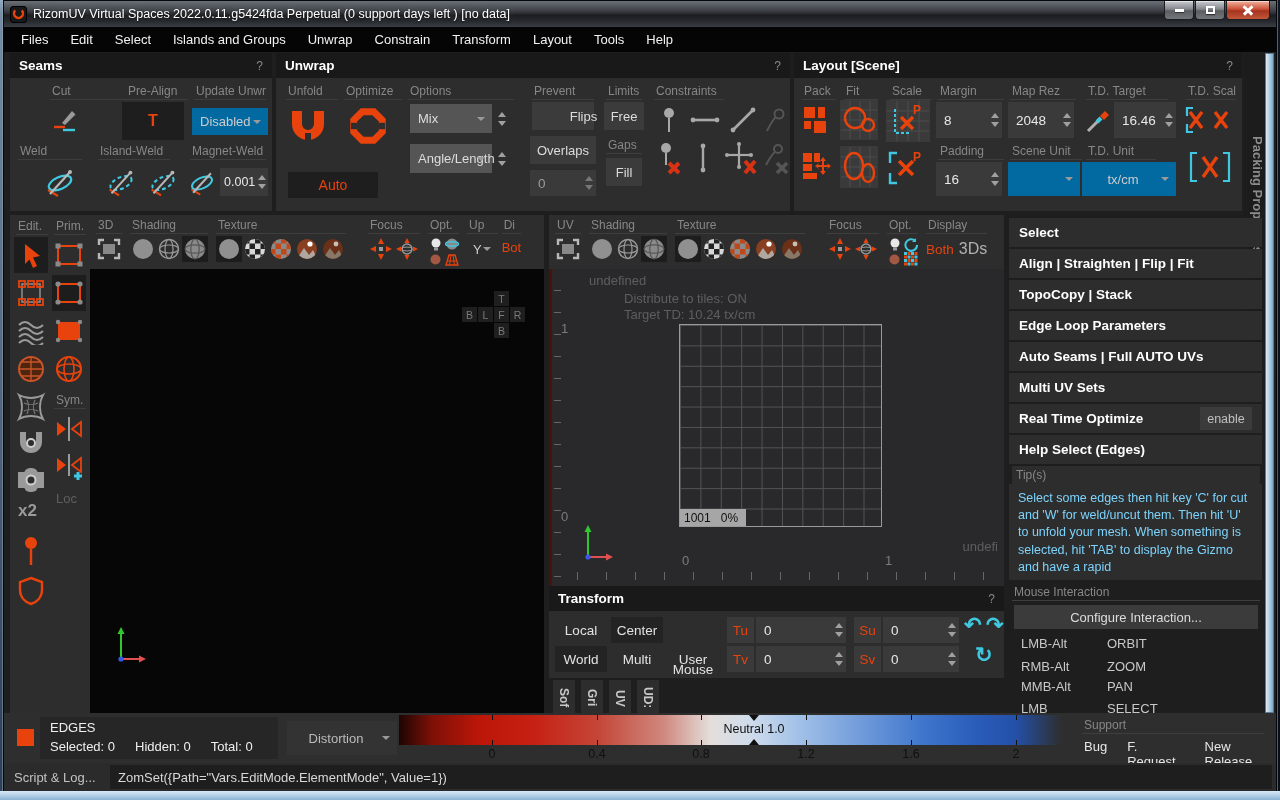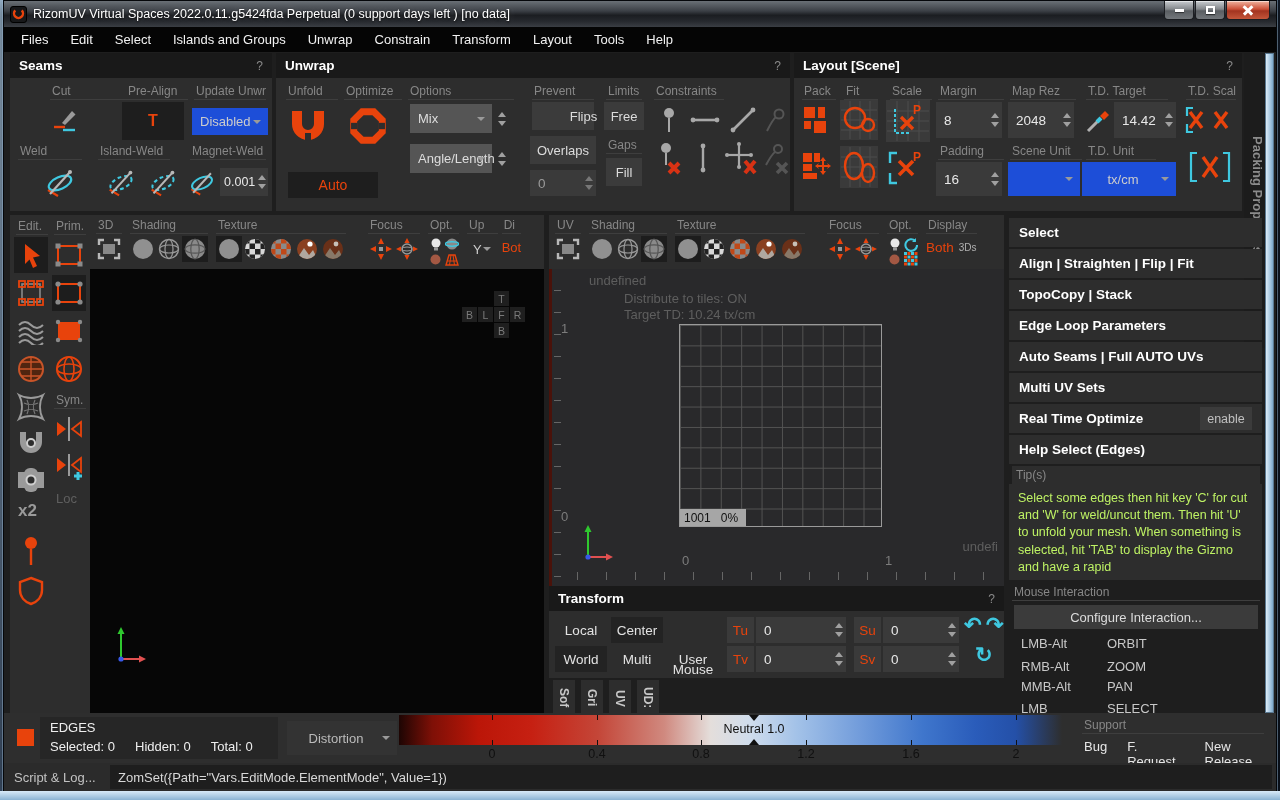--- a/index.html
+++ b/index.html
@@ -44,41 +44,41 @@
   .btn { background:#3b3b3b; color:#dcdcdc; font-size:13px; display:flex; align-items:center;
     justify-content:center; }
   .btn.dark { background:#1e1e1e; }
   .accent { color:#e8430c; }
   .num { background:#3a3a3a; display:flex; align-items:stretch; }
   .num .val { flex:1; color:#e8e8e8; font-size:13.5px; display:flex; align-items:center; padding-left:8px; }
   .spin { width:15px; display:flex; flex-direction:column; align-items:center; justify-content:center; gap:4px; }
   .spin i { width:0; height:0; border-left:4px solid transparent; border-right:4px solid transparent; }
   .spin .up { border-bottom:5px solid #a0a0a0; }
   .spin .dn { border-top:5px solid #a0a0a0; }
-  .dd { background:#1d4ed8; color:#ccc; font-size:13px; display:flex; align-items:center;
+  .dd { background:#0369a1; color:#ccc; font-size:13px; display:flex; align-items:center;
     padding:0 20px 0 8px; position:relative; }
   .dd::after { content:""; position:absolute; right:7px; top:50%; margin-top:-2px;
     border:4px solid transparent; border-top-color:#9a9a9a; }
   .icon-btn { display:flex; align-items:center; justify-content:center; }
 
   
   .vtb { position:absolute; background:#2d2d2d; display:flex; padding:3px 4px 2px 6px; }
   .tgrp { margin-right:8px; }
   .tgrp .tlab { color:#878787; font-size:12px; border-bottom:1px solid #3e3e3e; padding:0 2px 1px 2px;
     white-space:nowrap; }
   .ticons { display:flex; align-items:center; margin-top:2px; }
   .tic { width:26px; height:26px; display:flex; align-items:center; justify-content:center; }
   .tic.sel { background:#1d1d1d; }
   .opt2 { display:grid; grid-template-columns:15px 15px; grid-auto-rows:14px; gap:1px; margin-top:3px; }
   .opt2 span { display:flex; align-items:center; justify-content:center; }
 
   
   .rrow { position:absolute; left:1005px; width:253px; height:29px; background:#2d2d2d;
     display:flex; align-items:center; padding:0 10px; color:#fff; font-weight:bold; font-size:13.5px; }
-  .tips-body { position:absolute; left:1005px; width:253px; background:#2d2d2d; color:#bef264;
+  .tips-body { position:absolute; left:1005px; width:253px; background:#2d2d2d; color:#7dd3fc;
     font-size:12.5px; line-height:17.2px; padding:6px 9px; overflow:hidden; }
   .mrow { position:absolute; left:1005px; width:253px; height:23px; display:flex; align-items:center;
     color:#c8c8c8; font-size:13px; }
   .mrow .k { width:98px; padding-left:12px; }
 
   
   .vp3d { position:absolute; left:86px; top:268px; width:454px; height:444px; background:#060606; }
   .cube-cell { position:absolute; width:15px; height:15px; background:#1f1f1f; color:#7a7a7a;
     font-size:10.5px; display:flex; align-items:center; justify-content:center; }
   .uvvp { position:absolute; left:545px; top:268px; width:455px; height:317px; background:#29292b; overflow:hidden; }
@@ -443,21 +443,21 @@
 
       <div class="grp-label" style="position:absolute; left:292px; top:6px; width:82px;">T.D. Target</div>
       <span class="icon-btn" style="position:absolute; left:288px; top:24px; width:30px; height:36px;">
         <svg width="28" height="30" viewBox="0 0 28 30">
               <line x1="5" y1="26" x2="17" y2="14" stroke="#b0b0b0" stroke-width="3"></line>
               <line x1="14" y1="17" x2="18" y2="13" stroke="#3fc8e0" stroke-width="4"></line>
               <path d="M17 11 l5 -5 4 4 -5 5 z" fill="#e8430c"></path>
             </svg>
       </span>
       <div class="num" style="position:absolute; left:320px; top:24px; width:62px; height:36px;">
-        <span class="val">14.42</span>
+        <span class="val">16.46</span>
         <span class="spin">
               <i class="up"></i>
               <i class="dn"></i>
             </span>
       </div>
       <div class="grp-label" style="position:absolute; left:292px; top:66px; width:70px;">T.D. Unit</div>
       <div class="dd" style="position:absolute; left:288px; top:84px; width:94px; height:34px; justify-content:center;">tx/cm</div>
 
       <div class="grp-label" style="position:absolute; left:392px; top:6px; width:50px;">T.D. Scale</div>
       <span class="icon-btn" style="position:absolute; left:390px; top:26px; width:50px; height:32px;">
@@ -985,21 +985,21 @@
                   <rect x="10.5" y="10.5" width="3" height="3" fill="#3fc8e0"></rect>
                 </g>
               </svg>
             </span>
       </div>
     </div>
     <div class="tgrp" style="margin-right:0;">
           <div class="tlab">Display</div>
       <div style="margin-top:6px; display:flex; gap:5px; align-items:center;">
         <span style="color:#e8430c; font-size:13.5px;">Both</span>
-        <span style="color:#b0b0b0; font-size:10px;">3Ds</span>
+        <span style="color:#b0b0b0; font-size:16px;">3Ds</span>
       </div>
     </div>
   </div>
 
   <div class="uvvp">
     <div style="position:absolute; left:0; top:0; width:3px; height:100%; background:#4a120a;"></div>
     <div class="ruler-v"></div>
     <div class="rnum" style="left:12px; top:52px;">1</div>
     <div class="rnum" style="left:12px; top:240px;">0</div>
     <div class="ov-txt" style="left:40px; top:4px;">undefined</div>

